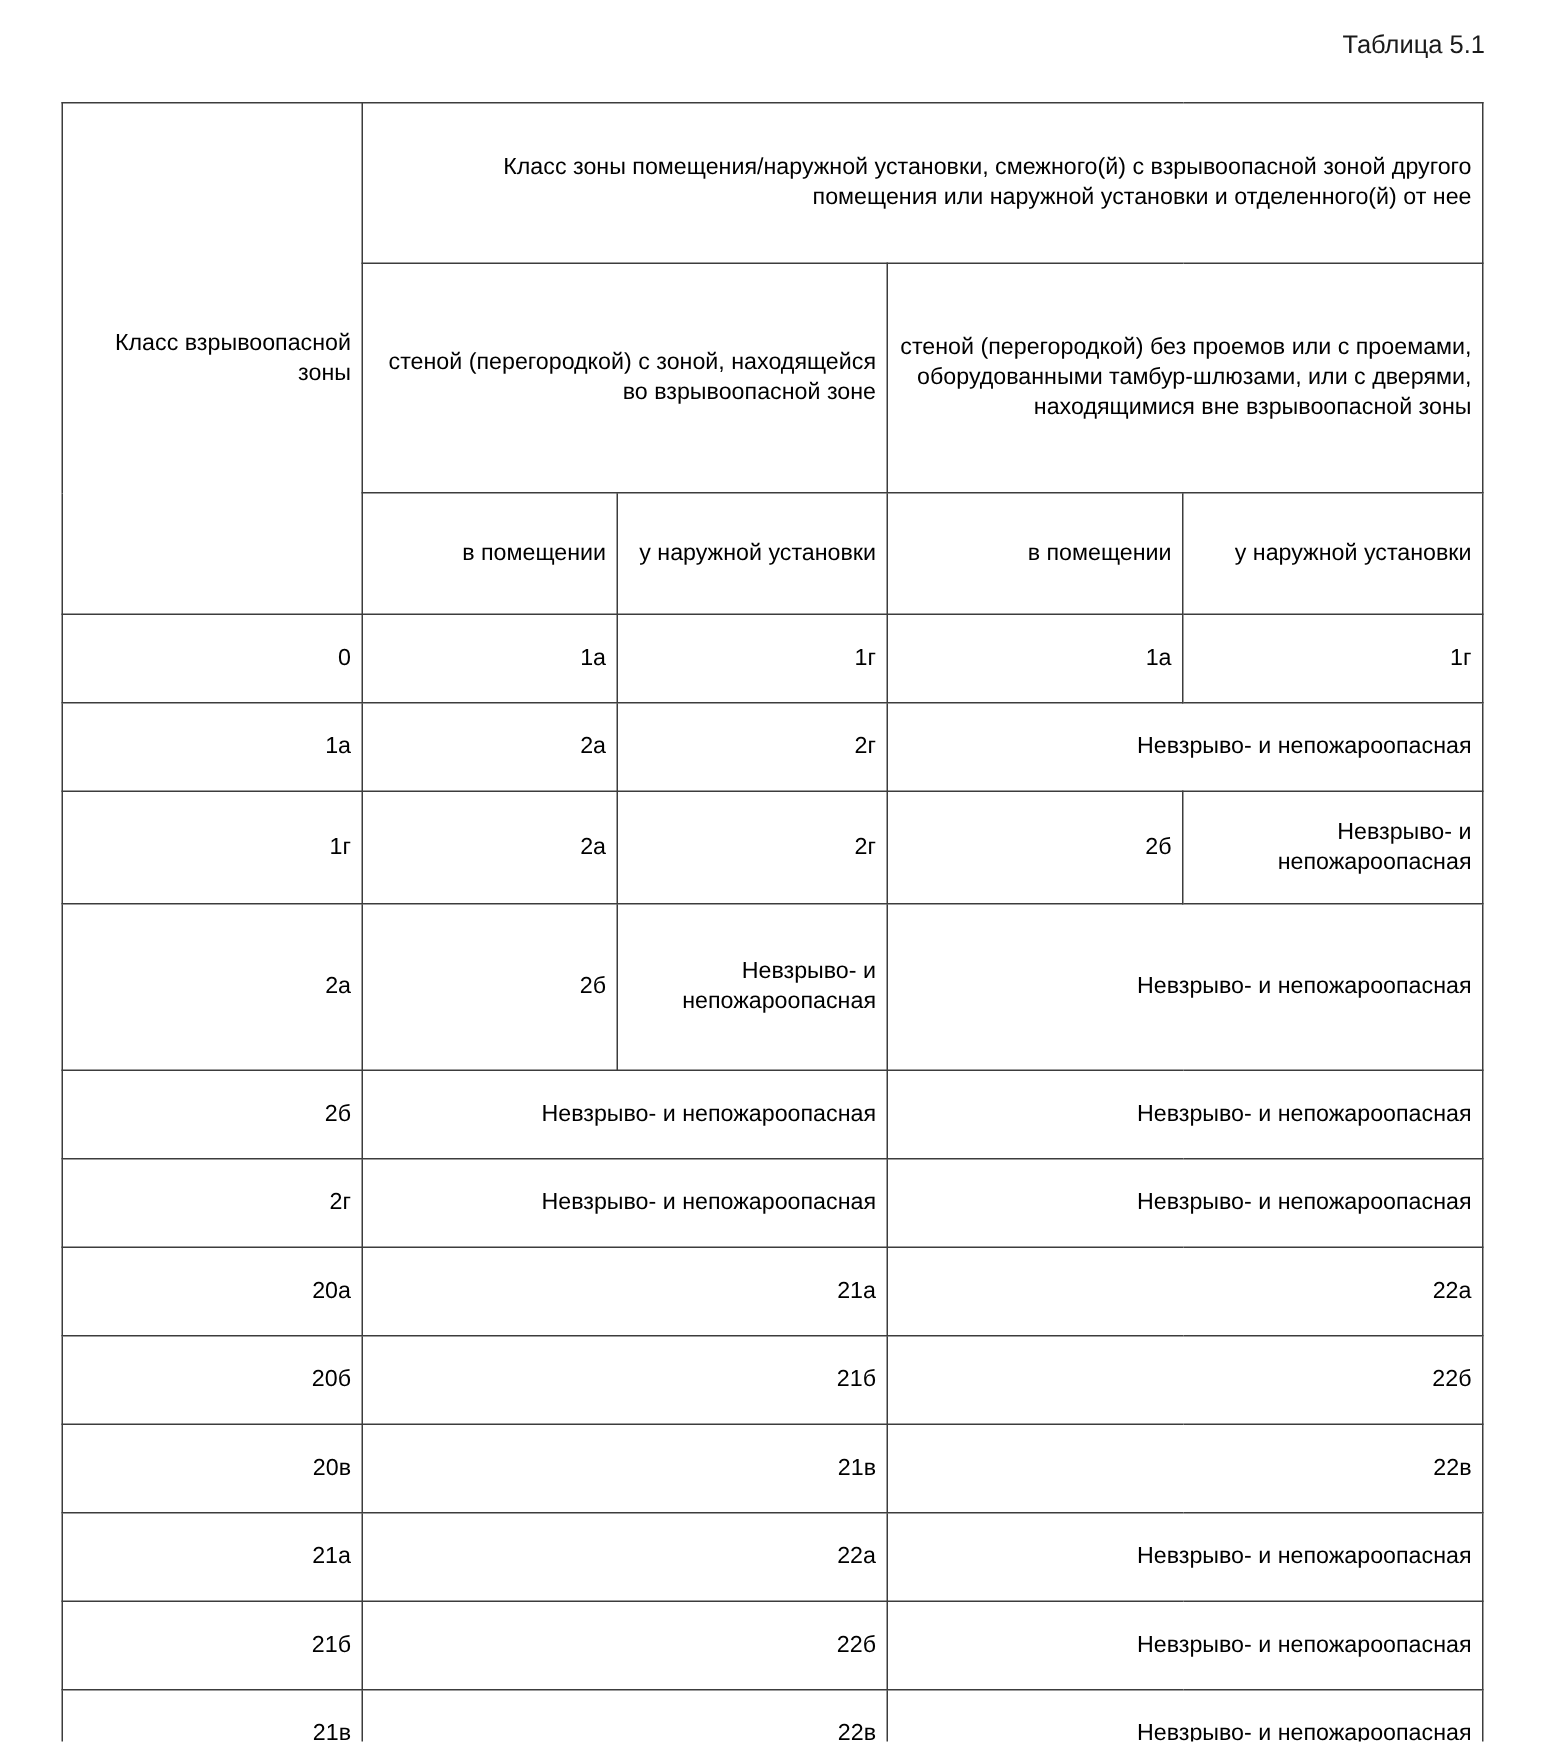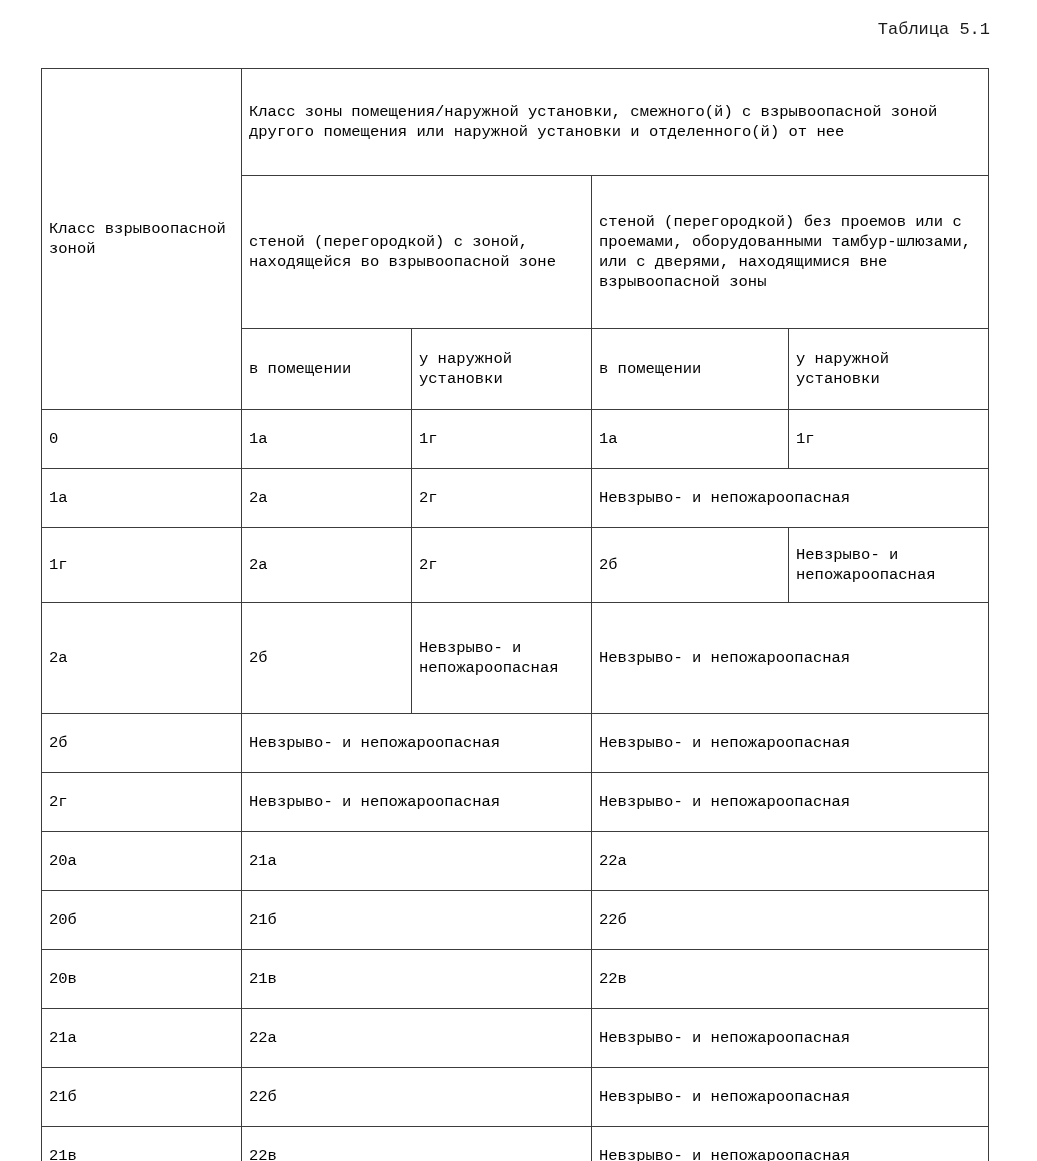--- a/index.html
+++ b/index.html
@@ -13,21 +13,20 @@
     height: 1161px;
     font-family: "Liberation Sans", "DejaVu Sans", sans-serif;
     color: #000000;
     -webkit-font-smoothing: antialiased;
   }
   .page {
     position: relative;
     width: 1037px;
     height: 1139px;
     box-sizing: border-box;
-    font-family: Liberation Mono, monospace;
   }
   .table-caption {
     position: absolute;
     top: 19px;
     right: 47px;
     font-size: 17px;
     line-height: 22px;
     color: #1a1a1a;
     white-space: nowrap;
   }
@@ -40,21 +39,21 @@
   table.zones {
     border-collapse: collapse;
     table-layout: fixed;
     width: 947px;
     font-size: 15.5px;
     line-height: 20px;
   }
   table.zones td {
     border: 1px solid #3c3c3c;
     padding: 6px 7px;
-    text-align: left;
+    text-align: right;
     vertical-align: middle;
     color: #000000;
     word-wrap: break-word;
     overflow-wrap: break-word;
   }
   
   td.hdr-span-all {
     text-align: center;
     padding: 9px 10px 10px 10px;
     height: 94px;
@@ -99,21 +98,21 @@
       <colgroup>
         <col style="width:200px">
         <col style="width:170px">
         <col style="width:180px">
         <col style="width:197px">
         <col style="width:200px">
       </colgroup>
       <tbody>
 
         <tr>
-          <td class="col-class hdr-left" rowspan="3">Класс взрывоопасной зоной</td>
+          <td class="col-class hdr-left" rowspan="3">Класс взрывоопасной зоны</td>
           <td class="hdr-span-all" colspan="4">Класс зоны помещения/наружной установки, смежного(й) с взрывоопасной зоной другого помещения или наружной установки и отделенного(й) от нее</td>
         </tr>
 
         <tr>
           <td class="hdr-mid" colspan="2">стеной (перегородкой) с зоной, находящейся во взрывоопасной зоне</td>
           <td class="hdr-mid" colspan="2">стеной (перегородкой) без проемов или с проемами, оборудованными тамбур-шлюзами, или с дверями, находящимися вне взрывоопасной зоны</td>
         </tr>
 
         <tr>
           <td class="hdr-sub c1">в помещении</td>

